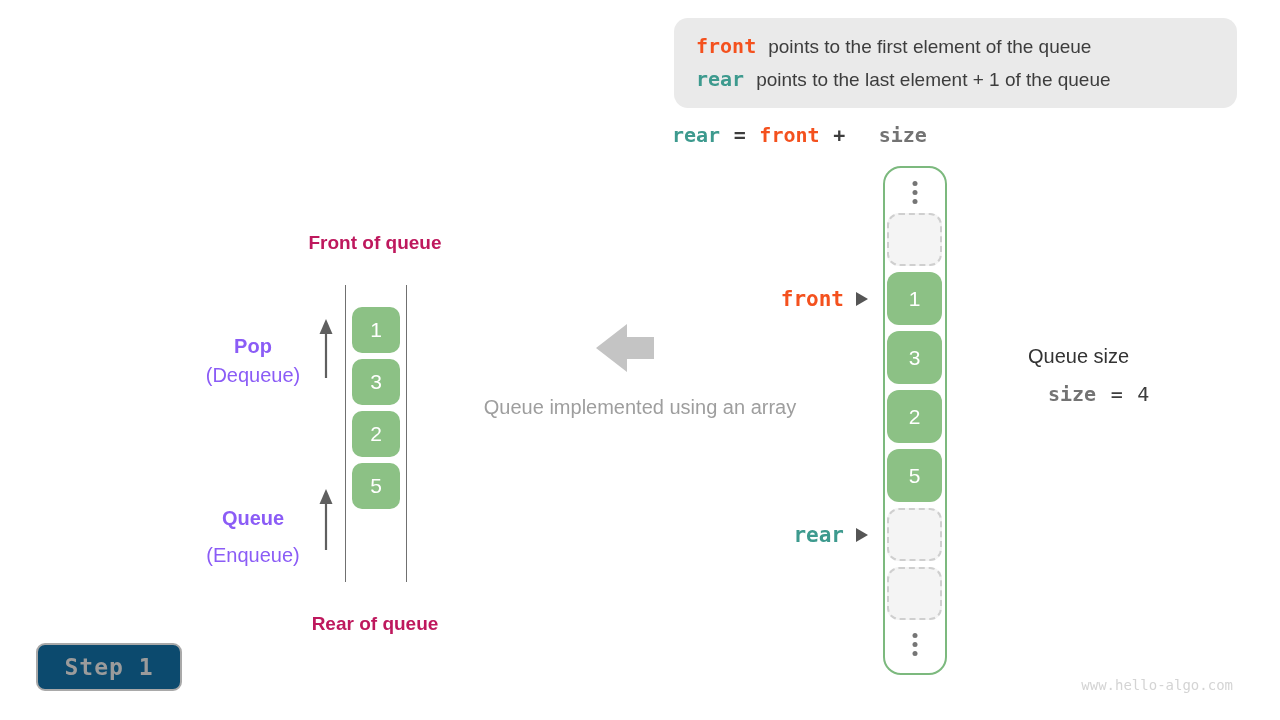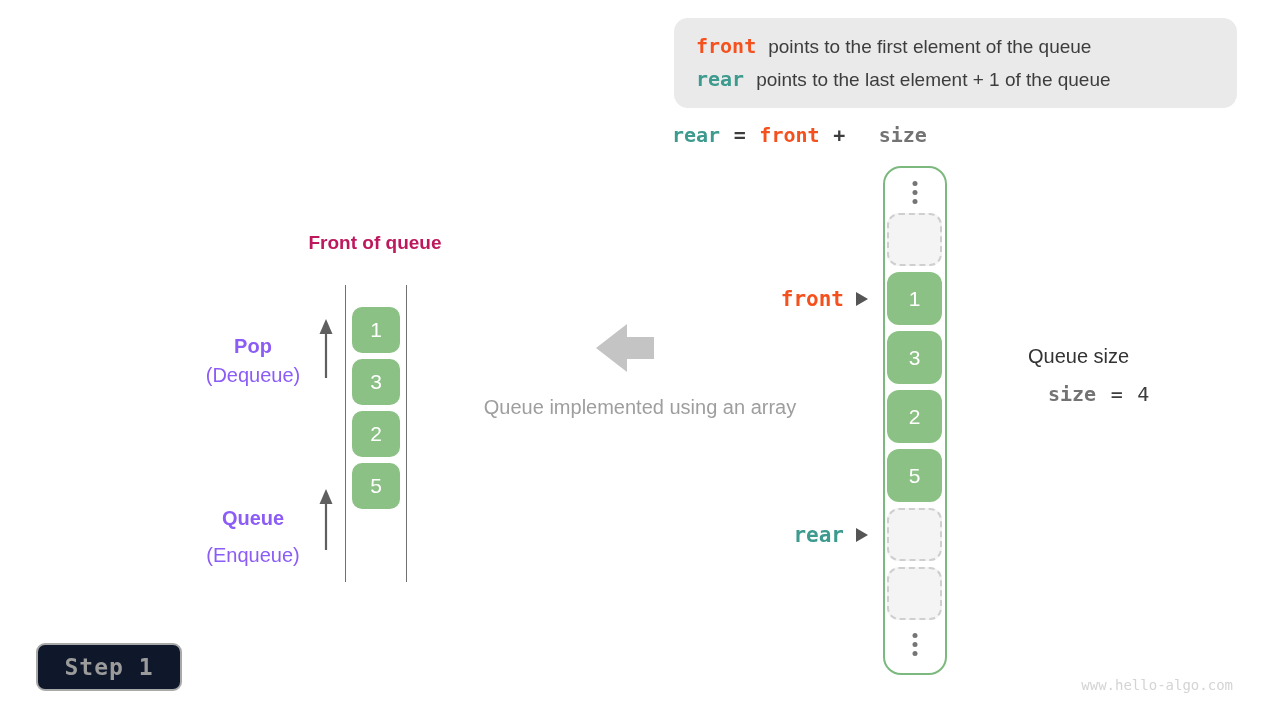--- a/index.html
+++ b/index.html
@@ -183,21 +183,21 @@
   .qsize-line .op { margin: 0 9px; color: #3d3d3d; font-family: "DejaVu Sans Mono", monospace; }
   .qsize-line .val { color: #3d3d3d; font-family: "DejaVu Sans Mono", monospace; }
 
   
   .step-box {
     position: absolute;
     left: 36px; top: 643px;
     width: 146px; height: 48px;
     border: 2px solid #a9a9a9;
     border-radius: 9px;
-    background: #0f172a;
+    background: #0c4a6e;
     display: flex; align-items: center; justify-content: center;
     font-family: "DejaVu Sans Mono", monospace;
     font-weight: bold;
     font-size: 23px;
     color: #9b9b9b;
     letter-spacing: 1px;
   }
 
   
   .watermark {
@@ -224,20 +224,21 @@
 
   <div class="formula">
     <span class="mono teal">rear</span>
     <span class="op">=</span>
     <span class="mono orange">front</span>
     <span class="op">+</span>
     <span class="mono blue">size</span>
   </div>
 
   <div class="fq-label">Front of queue</div>
+  <div class="rq-label">Rear of queue</div>
 
   <div class="channel"></div>
 
   <div class="q-cell c0">1</div>
   <div class="q-cell c1">3</div>
   <div class="q-cell c2">2</div>
   <div class="q-cell c3">5</div>
 
   <div class="op-label bold pop-main">Pop</div>
   <div class="op-label pop-sub">(Dequeue)</div>

